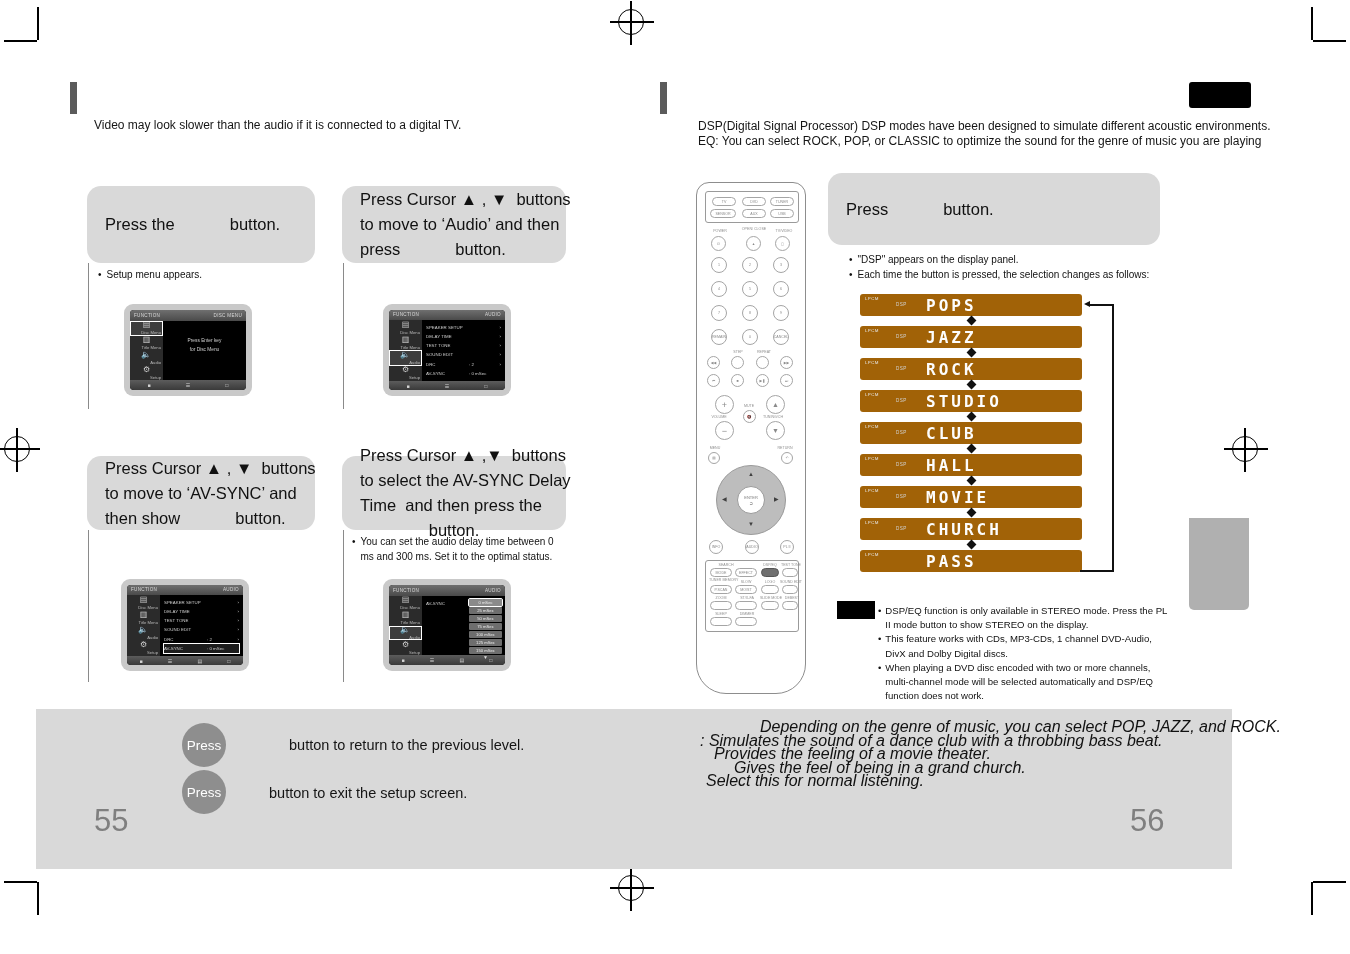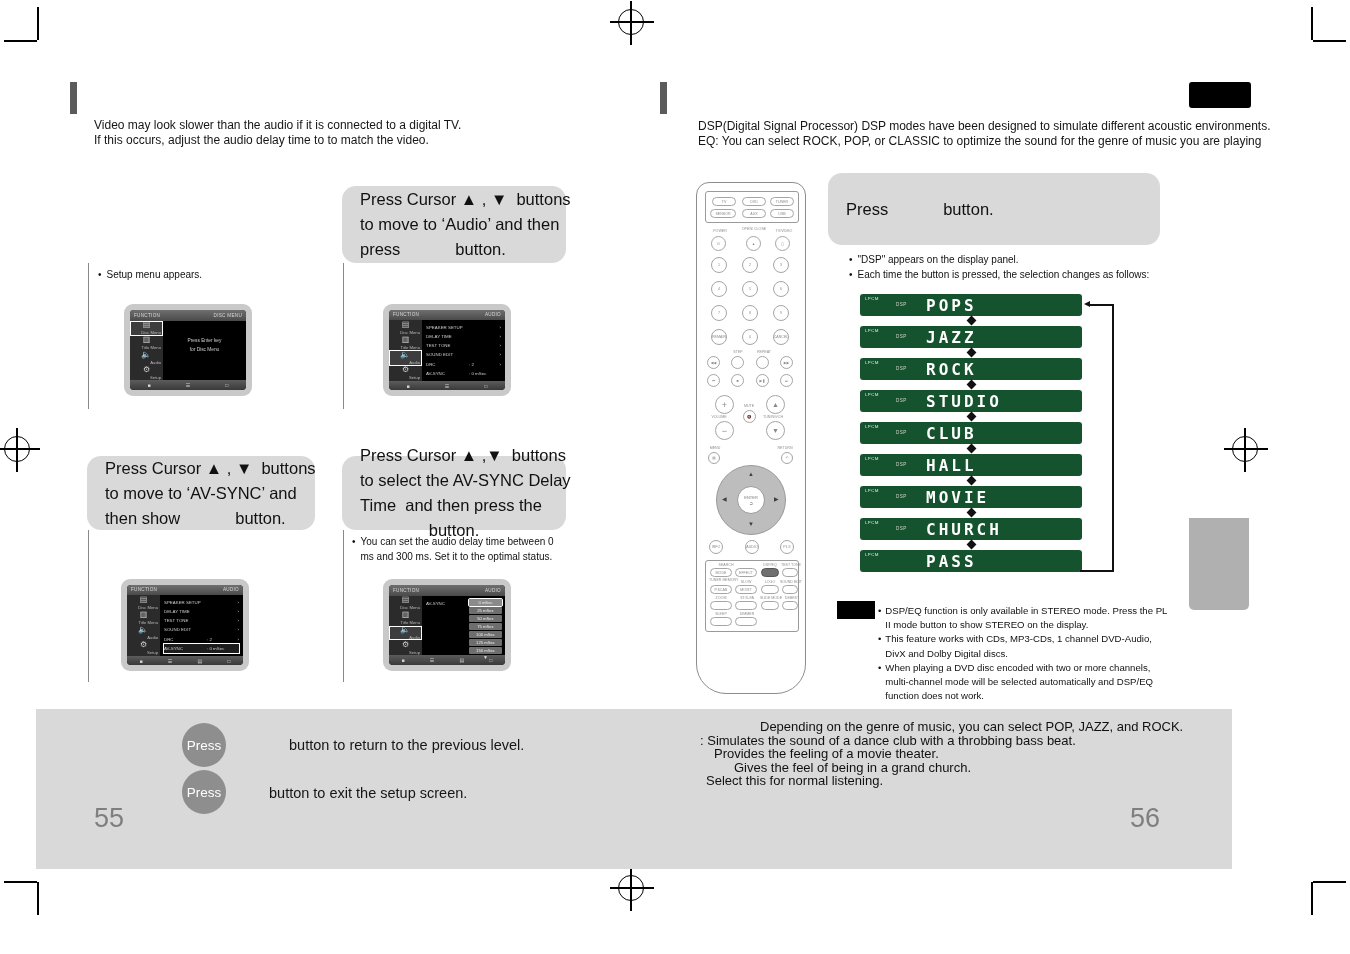--- a/index.html
+++ b/index.html
@@ -274,21 +274,21 @@
     font-size: 6px;
     color: #3f3f3f;
     line-height: 6px;
   }
 
   
   .dsp-chain { position: absolute; }
   .dsp-bar {
     position: relative;
     height: 22px;
-    background: #14532d;
+    background: #a16207;
     border-radius: 3px;
     margin-bottom: 0;
     display: flex;
     align-items: center;
   }
   .dsp-lpcm {
     position: absolute;
     left: 5px; top: 2px;
     font-size: 4.4px;
     color: #e8e8e8;
@@ -363,28 +363,29 @@
     font-size: 13.5px;
   }
   .bandtext {
     position: absolute;
     font-size: 14.5px;
     color: #151515;
     white-space: nowrap;
   }
   .pagenum {
     position: absolute;
-    font-size: 27px;
+    font-size: 31px;
     color: #7f7f7f;
   }
   .genre-list {
     position: absolute;
-    font-size: 13px;
+    font-size: 16px;
     line-height: 13.5px;
     color: #111;
+    font-style: italic;
   }
   .genre-list div { white-space: nowrap; }
 </style>
 </head>
 <body>
 
 <div class="page">
 
   <div class="cropmark" style="left:37px;top:7px;width:1.6px;height:33px;"></div>
   <div class="cropmark" style="left:4px;top:40px;width:33px;height:1.6px;"></div>
@@ -401,23 +402,25 @@
   <div class="reg" style="left:1232px;top:436px;"></div>
 
   <div class="sidebar-rule" style="left:70px;top:82px;height:32px;"></div>
   <div class="sidebar-rule" style="left:660px;top:82px;height:32px;"></div>
 
   <div class="black-tab" style="left:1189px;top:82px;width:62px;height:26px;"></div>
   <div class="gray-tab" style="left:1189px;top:518px;width:60px;height:92px;"></div>
 
   <div class="intro" style="left:94px;top:118px;width:520px;">
     <div>Video may look slower than the audio if it is connected to a digital TV.</div>
-    <div>If this occurs, adjust the audio delay time to to match the video.</div>
-  </div>
-
+  </div>
+
+  <div class="step-box" style="left:87px;top:186px;width:228px;height:77px;">
+    <div class="ln">Press the            button.</div>
+  </div>
   <div class="vrule" style="left:88px;top:263px;height:146px;"></div>
   <div class="note" style="left:98px;top:268px;width:200px;">
     <div class="bullet-row">
         <span class="dot">•</span>
         <span>Setup menu appears.</span>
       </div>
   </div>
 
   <div class="step-box" style="left:342px;top:186px;width:224px;height:77px;">
     <div class="ln">Press Cursor ▲ , ▼  buttons</div>

